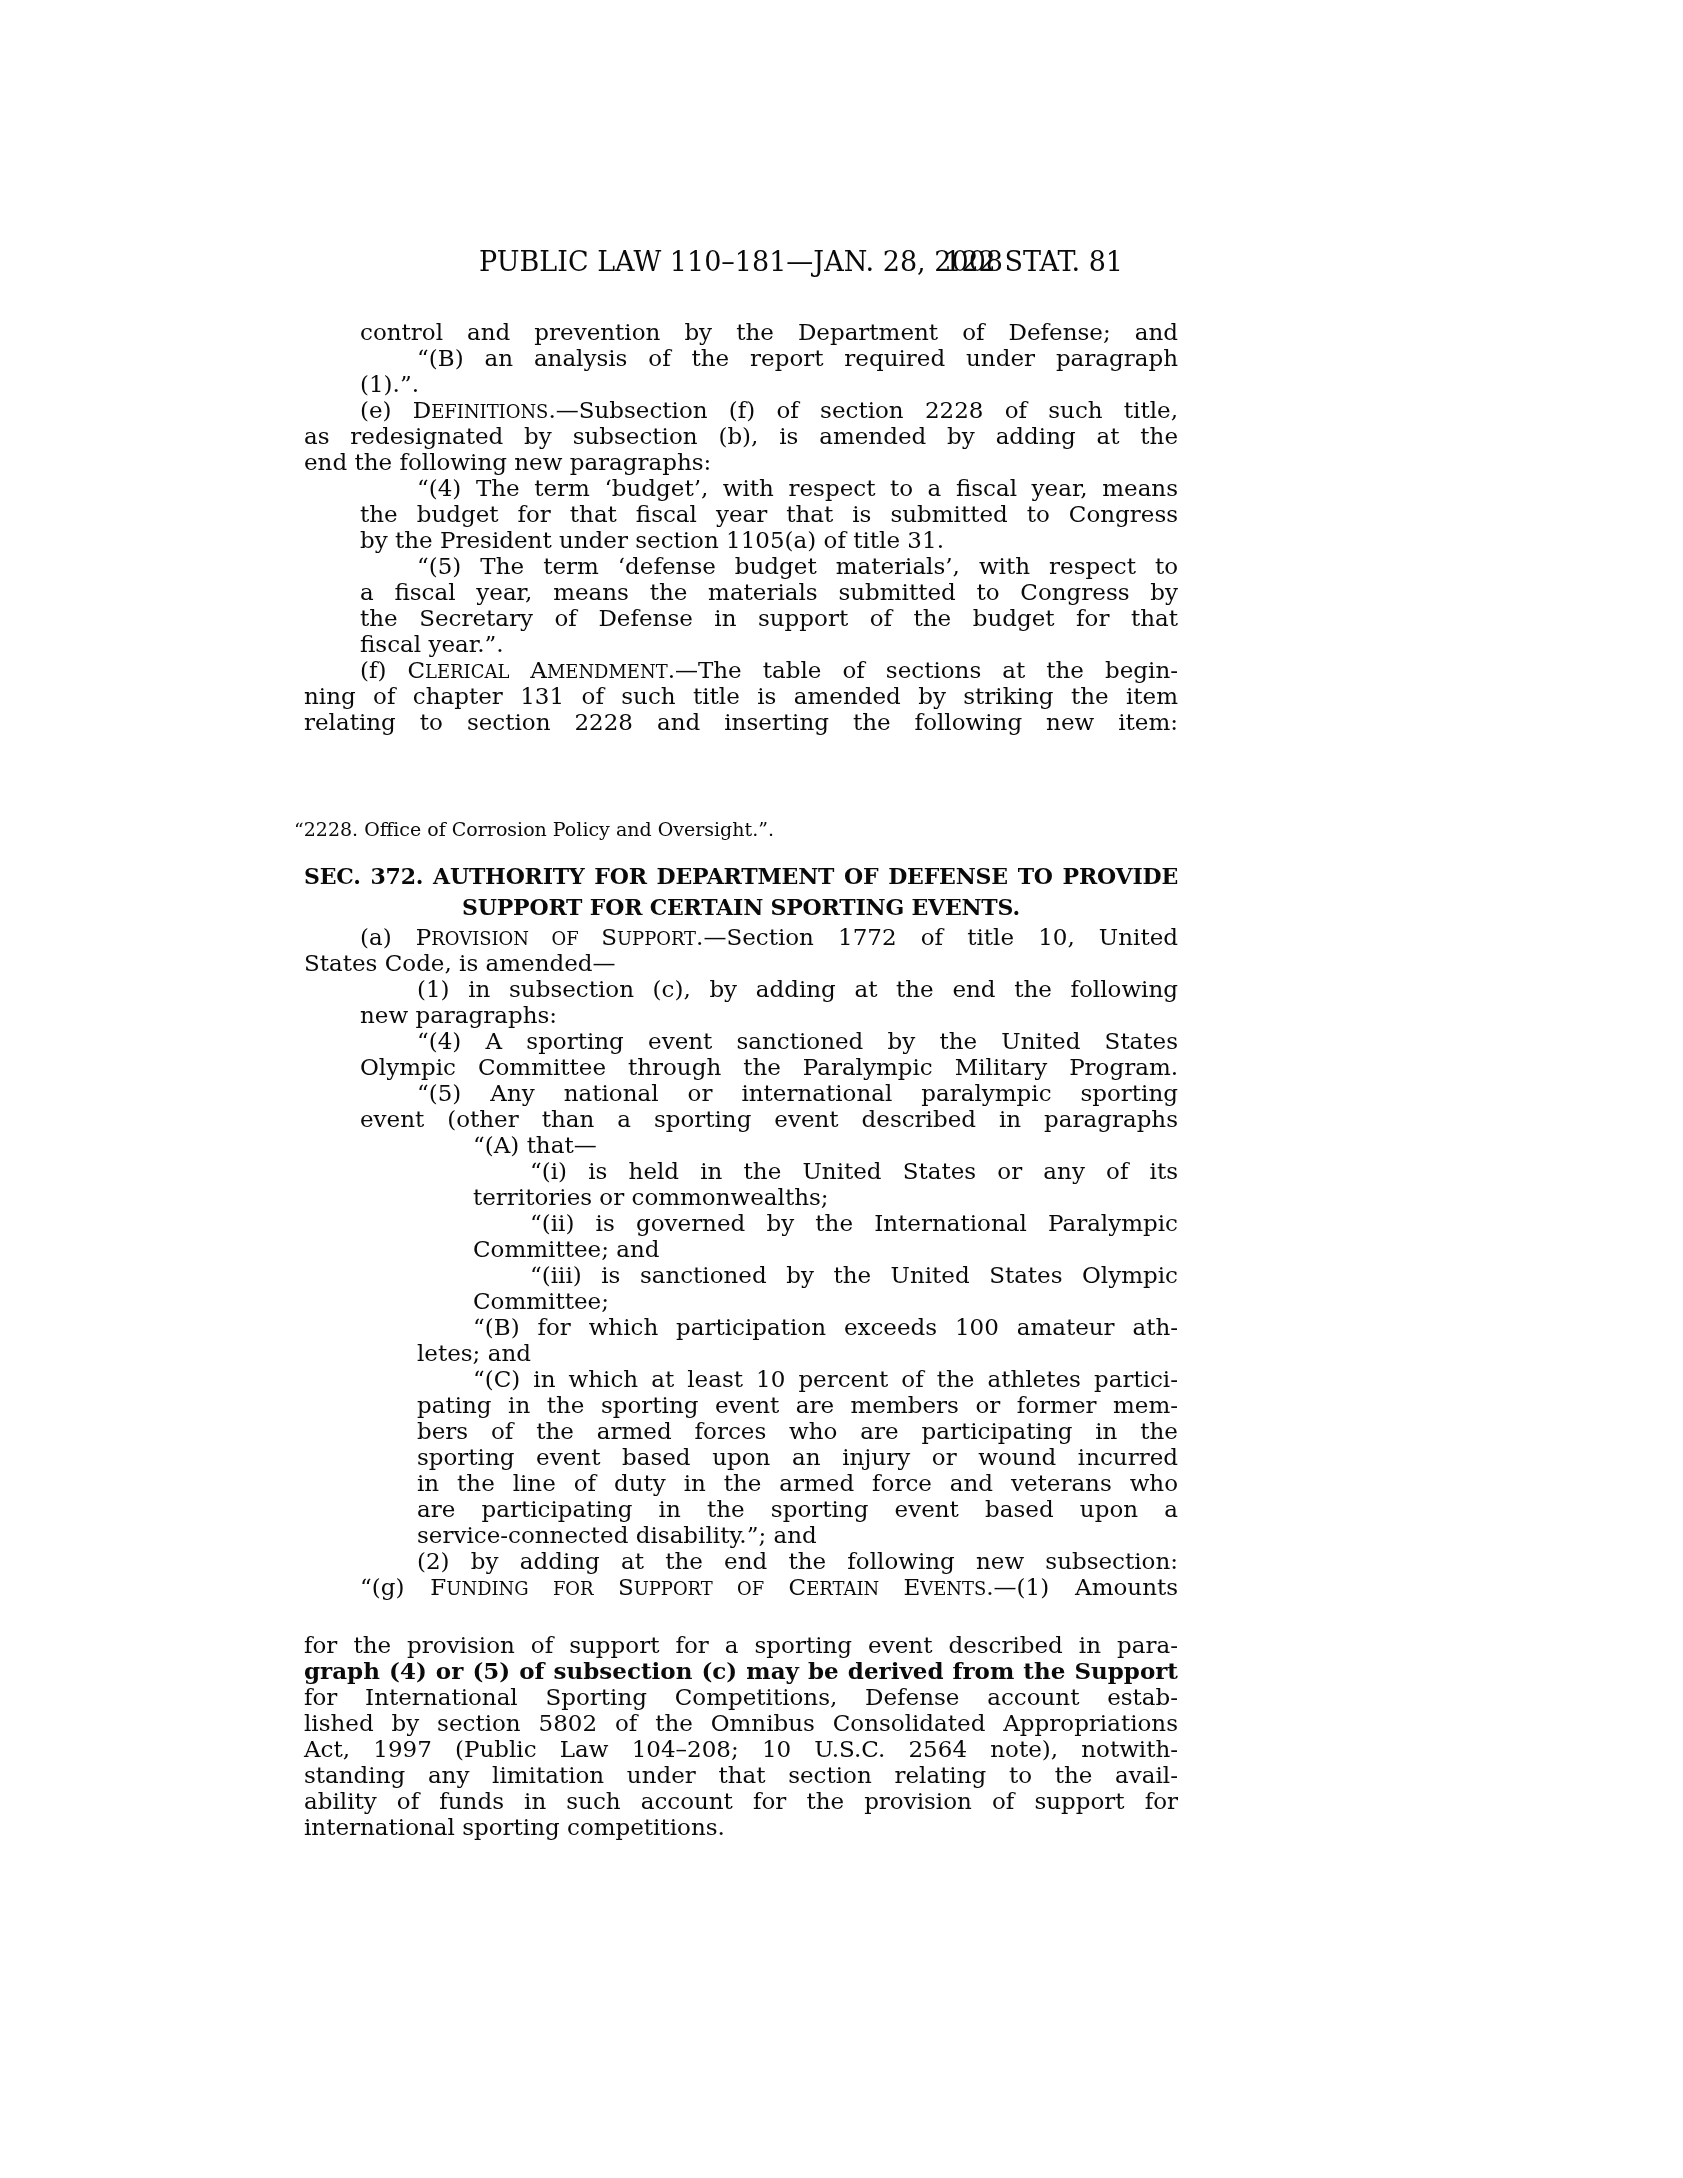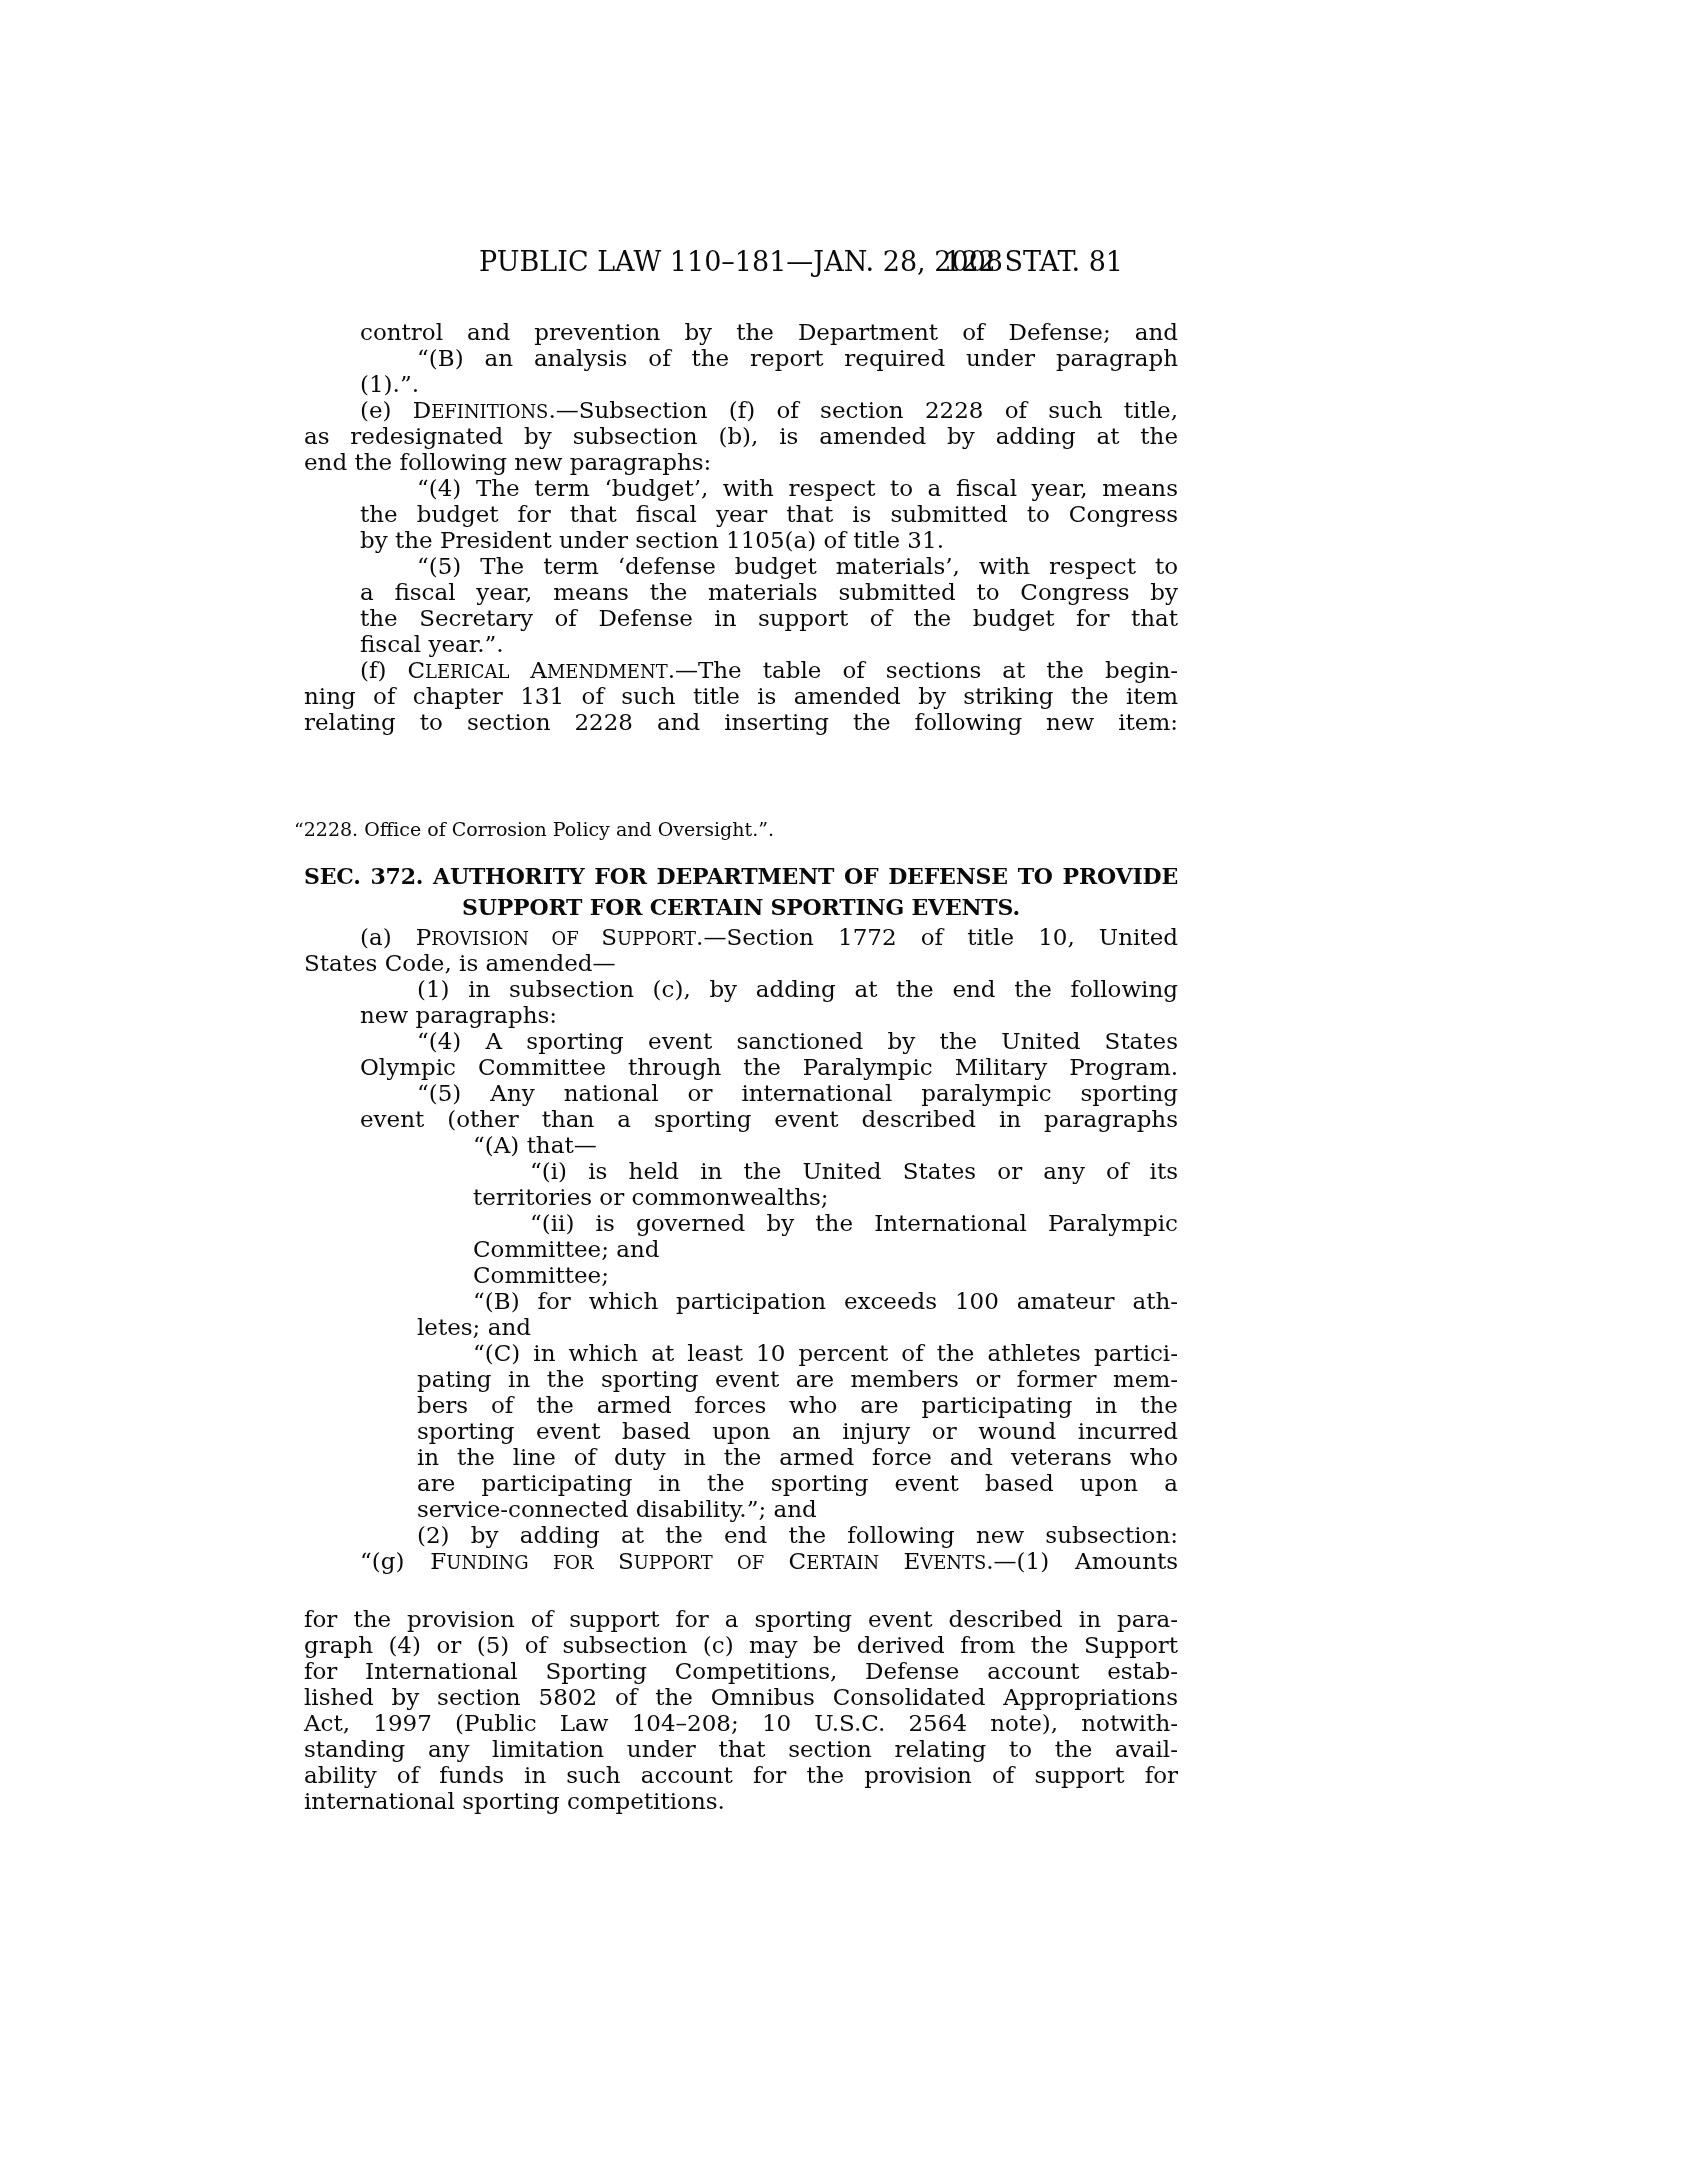--- a/index.html
+++ b/index.html
@@ -84,34 +84,35 @@
       <div class="line" style="margin-left: 56px;">new paragraphs:</div>
       <div class="line j" style="margin-left: 113px;">“(4) A sporting event sanctioned by the United States</div>
       <div class="line j" style="margin-left: 56px;">Olympic Committee through the Paralympic Military Program.</div>
       <div class="line j" style="margin-left: 113px;">“(5) Any national or international paralympic sporting</div>
       <div class="line j" style="margin-left: 56px;">event (other than a sporting event described in paragraphs</div>
       <div class="line" style="margin-left: 169px;">“(A) that—</div>
       <div class="line j" style="margin-left: 226px;">“(i) is held in the United States or any of its</div>
       <div class="line" style="margin-left: 169px;">territories or commonwealths;</div>
       <div class="line j" style="margin-left: 226px;">“(ii) is governed by the International Paralympic</div>
       <div class="line" style="margin-left: 169px;">Committee; and</div>
+      <div class="line j" style="margin-left: 226px;">“(iii) is sanctioned by the United States Olympic</div>
       <div class="line" style="margin-left: 169px;">Committee;</div>
       <div class="line j" style="margin-left: 169px;">“(B) for which participation exceeds 100 amateur ath-</div>
       <div class="line" style="margin-left: 113px;">letes; and</div>
       <div class="line j" style="margin-left: 169px;">“(C) in which at least 10 percent of the athletes partici-</div>
       <div class="line j" style="margin-left: 113px;">pating in the sporting event are members or former mem-</div>
       <div class="line j" style="margin-left: 113px;">bers of the armed forces who are participating in the</div>
       <div class="line j" style="margin-left: 113px;">sporting event based upon an injury or wound incurred</div>
       <div class="line j" style="margin-left: 113px;">in the line of duty in the armed force and veterans who</div>
       <div class="line j" style="margin-left: 113px;">are participating in the sporting event based upon a</div>
       <div class="line" style="margin-left: 113px;">service-connected disability.”; and</div>
       <div class="line j" style="margin-left: 113px;">(2) by adding at the end the following new subsection:</div>
       <div class="line j" style="margin-left: 56px;"><span>“(g) F</span><span class="sc">UNDING FOR </span><span>S</span><span class="sc">UPPORT OF </span><span>C</span><span class="sc">ERTAIN </span><span>E</span><span class="sc">VENTS</span><span>.—(1) Amounts</span></div>
       <div class="line j" style="margin-left: 0px; margin-top: 32px;">for the provision of support for a sporting event described in para-</div>
-      <div class="line j" style="margin-left: 0px;">graph (4) or (5) of subsection (c) may be derived from the Support</div>
+      <div class="line j" style="margin-left: 0px; font-weight: bold;">graph (4) or (5) of subsection (c) may be derived from the Support</div>
       <div class="line j" style="margin-left: 0px;">for International Sporting Competitions, Defense account estab-</div>
       <div class="line j" style="margin-left: 0px;">lished by section 5802 of the Omnibus Consolidated Appropriations</div>
       <div class="line j" style="margin-left: 0px;">Act, 1997 (Public Law 104–208; 10 U.S.C. 2564 note), notwith-</div>
       <div class="line j" style="margin-left: 0px;">standing any limitation under that section relating to the avail-</div>
       <div class="line j" style="margin-left: 0px;">ability of funds in such account for the provision of support for</div>
       <div class="line" style="margin-left: 0px;">international sporting competitions.</div>
     </div>
 
 </div>
 

